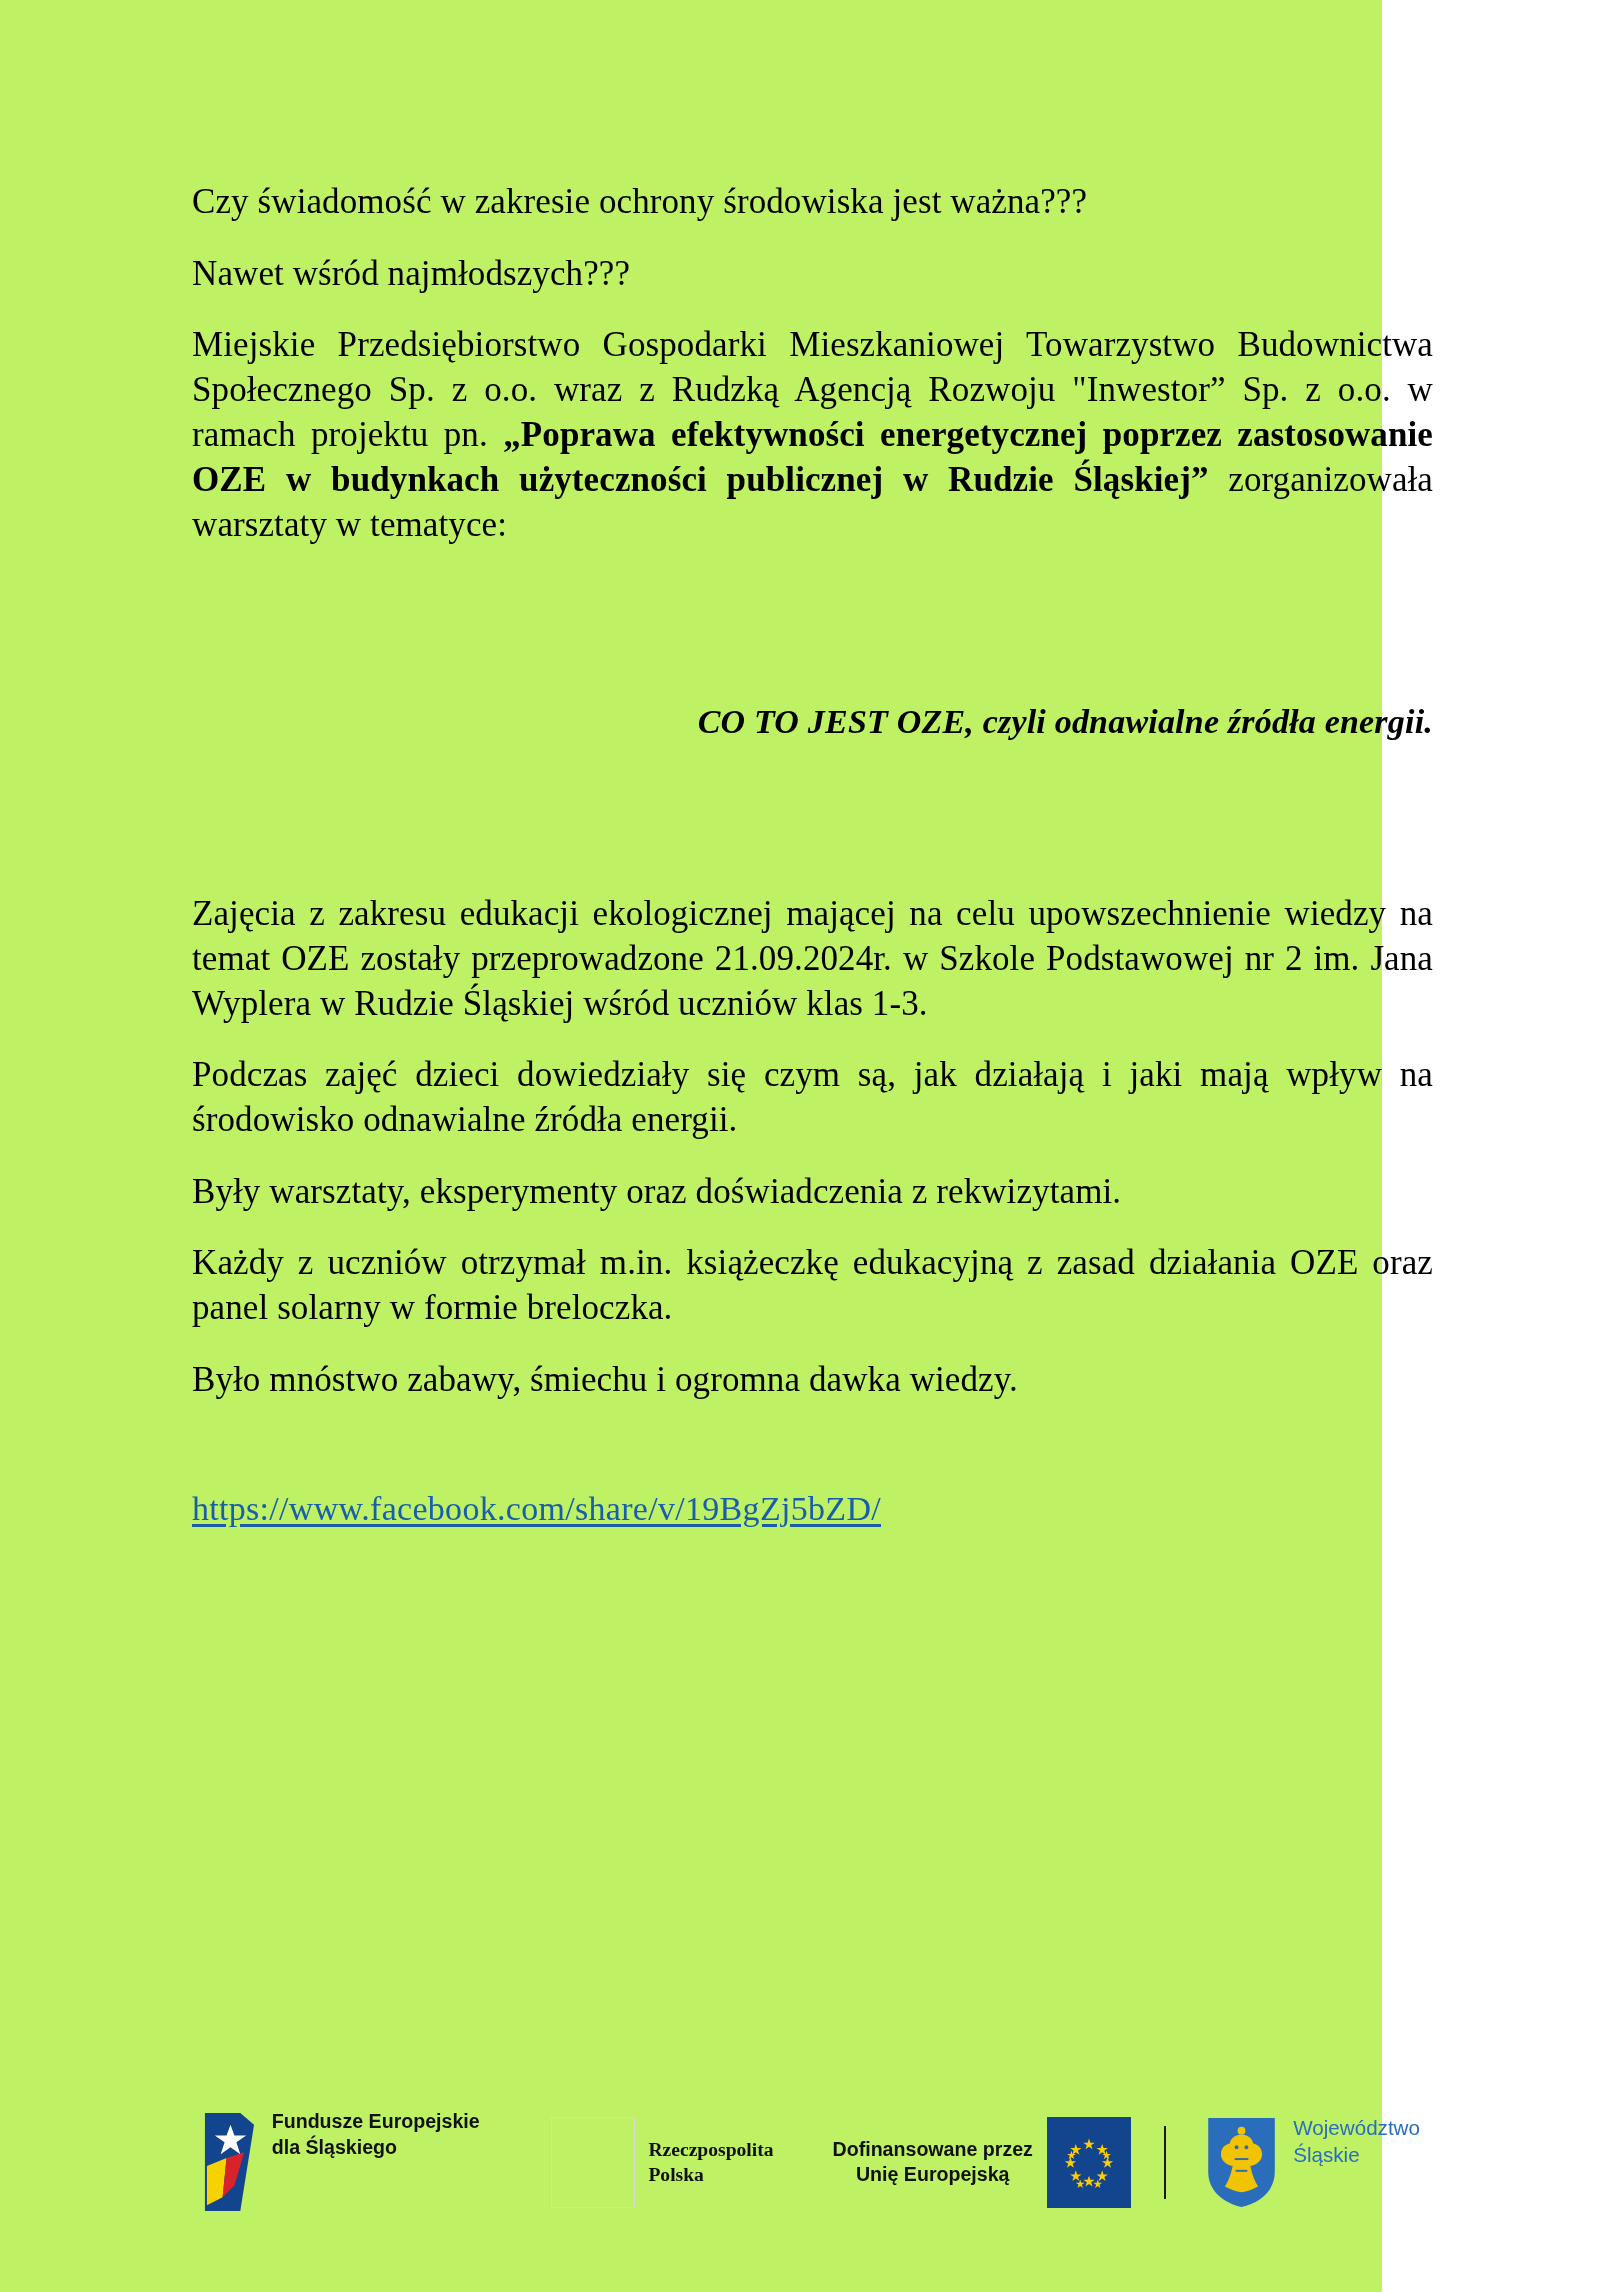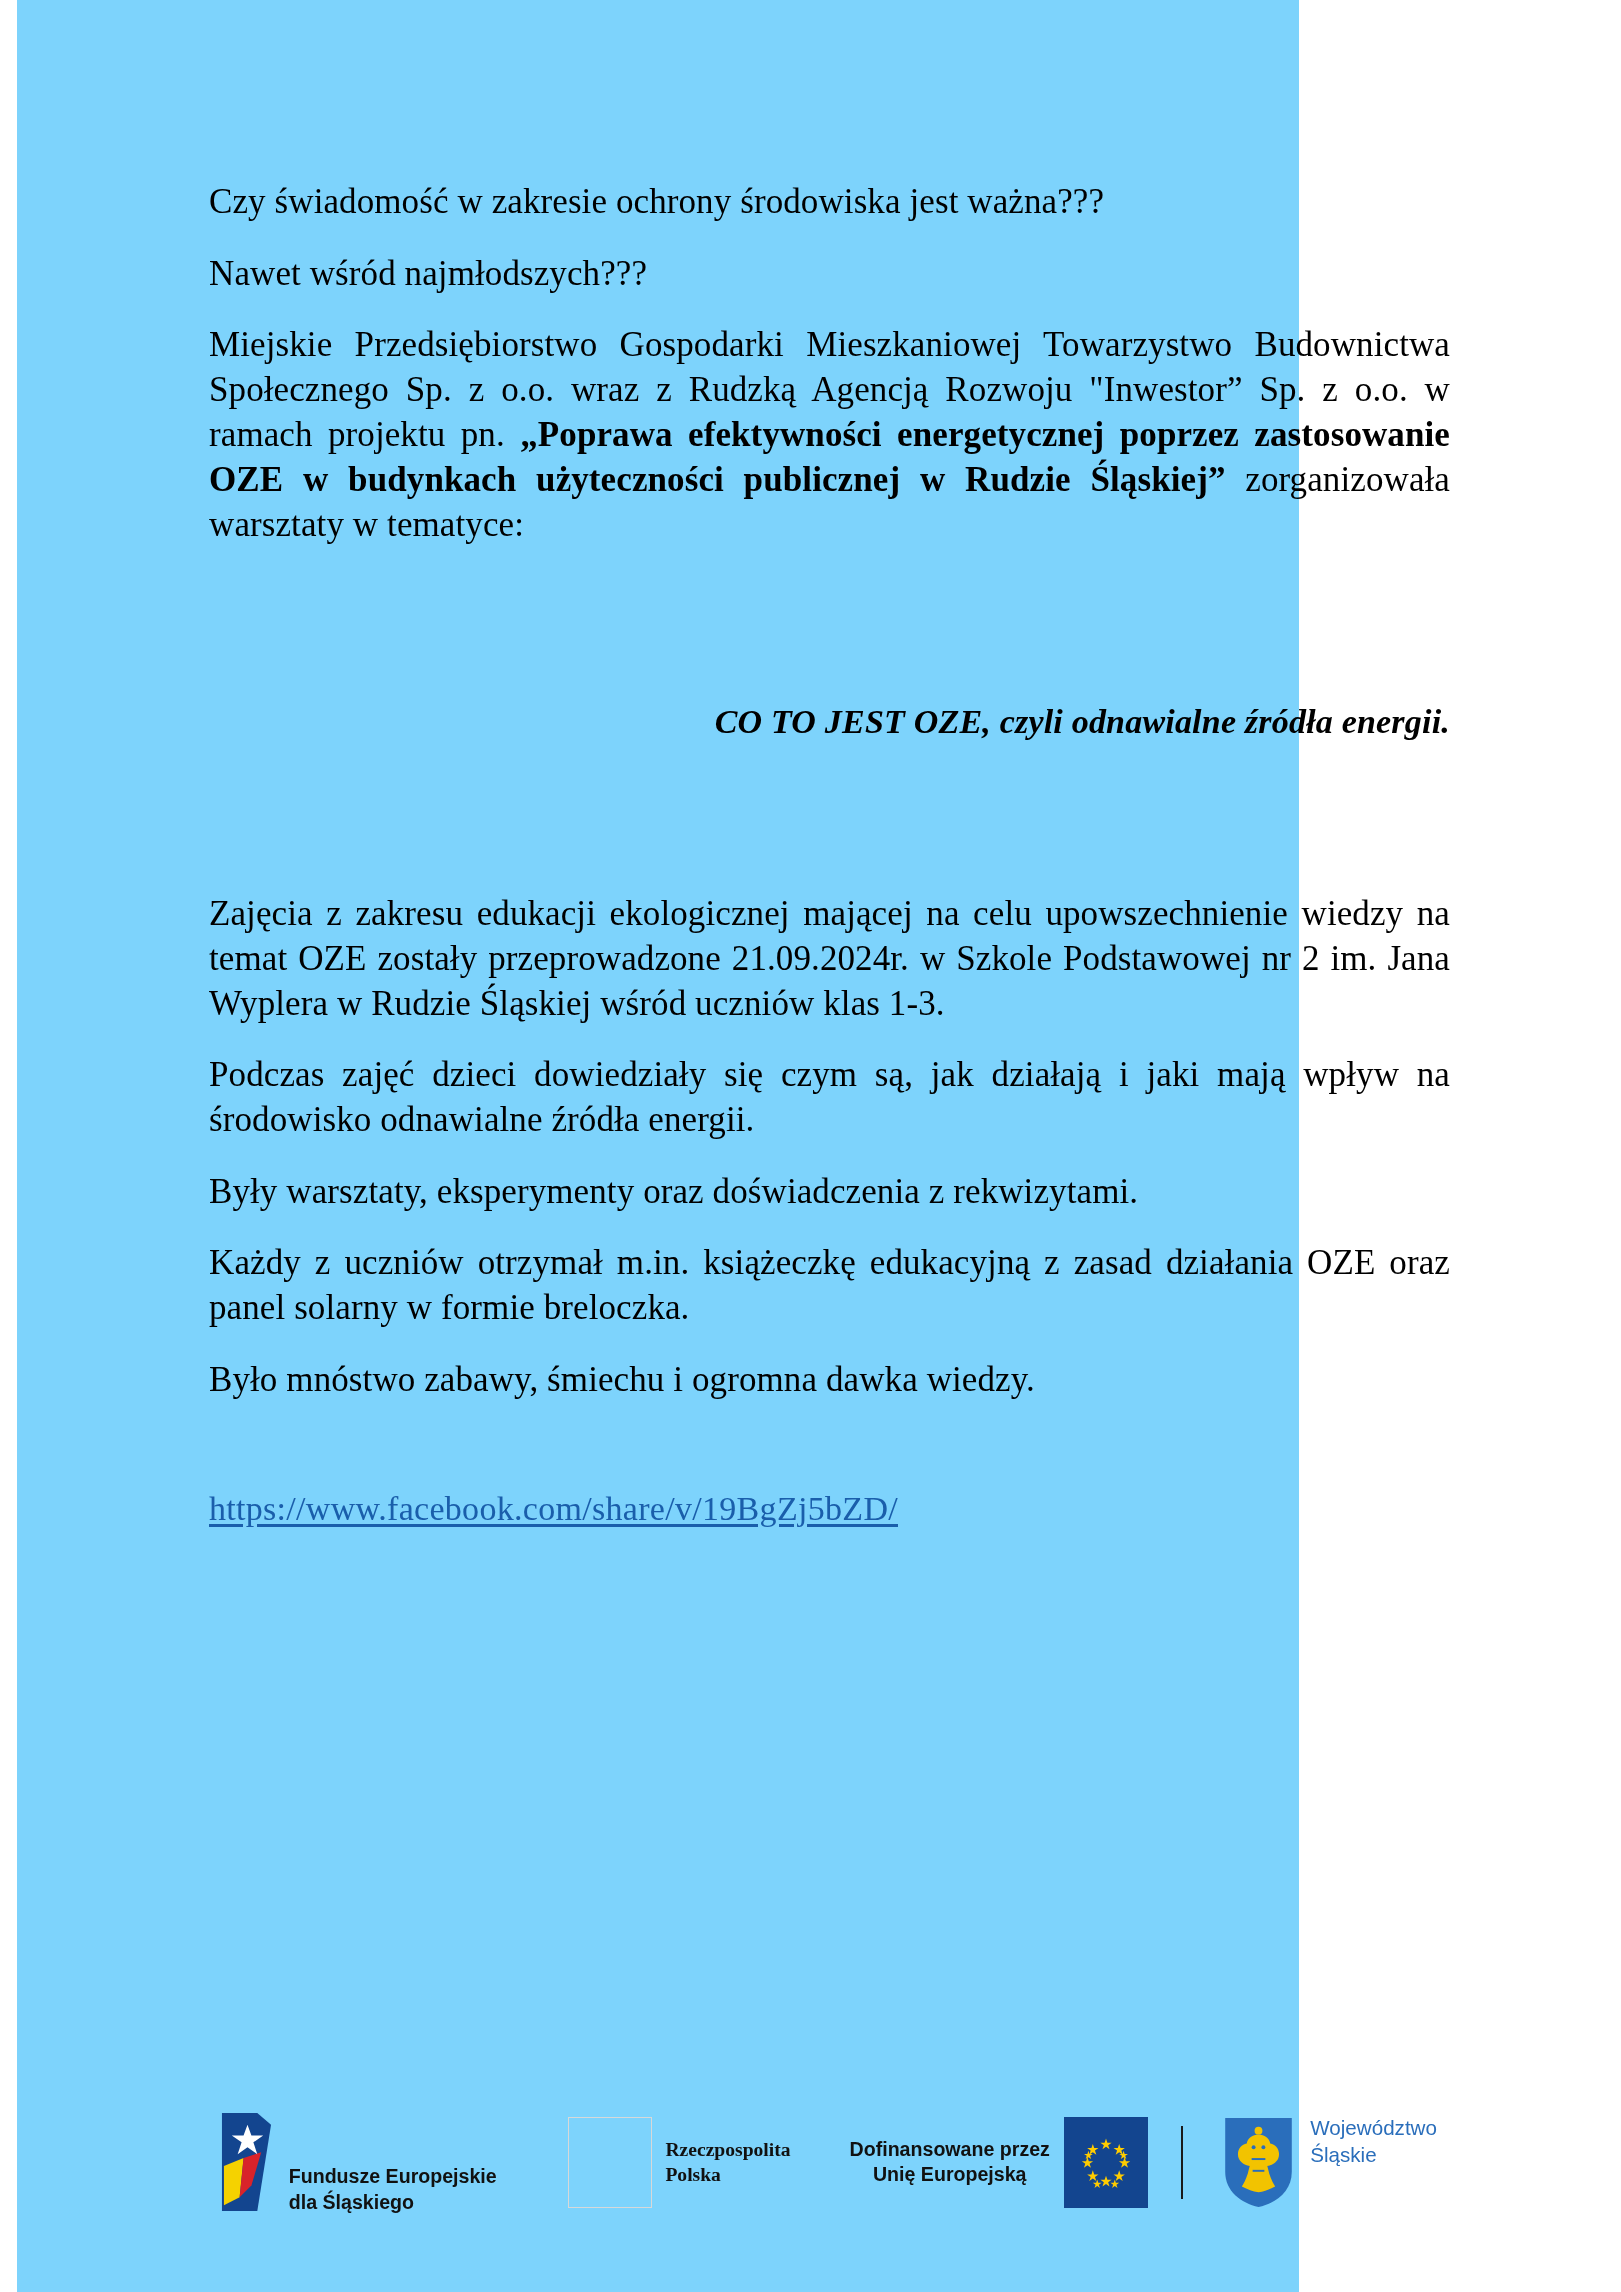--- a/index.html
+++ b/index.html
@@ -11,25 +11,24 @@
   body {
     width: 1621px;
     height: 2293px;
     font-family: "Liberation Serif", "DejaVu Serif", serif;
     color: #000000;
     position: relative;
     overflow: hidden;
   }
   .page {
     position: relative;
-    width: 1282px;
+    width: 1382px;
     height: 2293px;
-    background: #7dd3fc;
+    background: #bef264;
     box-sizing: border-box;
-    margin-left: 17px;
   }
   .content {
     position: absolute;
     left: 192px;
     top: 179px;
     width: 1241px;
   }
   p.para {
     margin: 0 0 26.5px 0;
     font-size: 35px;
@@ -86,21 +85,21 @@
     justify-content: center;
     gap: 0;
   }
   .logo-block {
     display: flex;
     align-items: center;
   }
   
   .fe-logo {
     display: flex;
-    align-items: flex-end;
+    align-items: flex-start;
     margin-right: 71px;
   }
   .fe-mark {
     width: 57px;
     height: 106px;
     position: relative;
     margin-right: 13.7px;
   }
   .fe-mark svg { display:block; }
   .fe-text {

